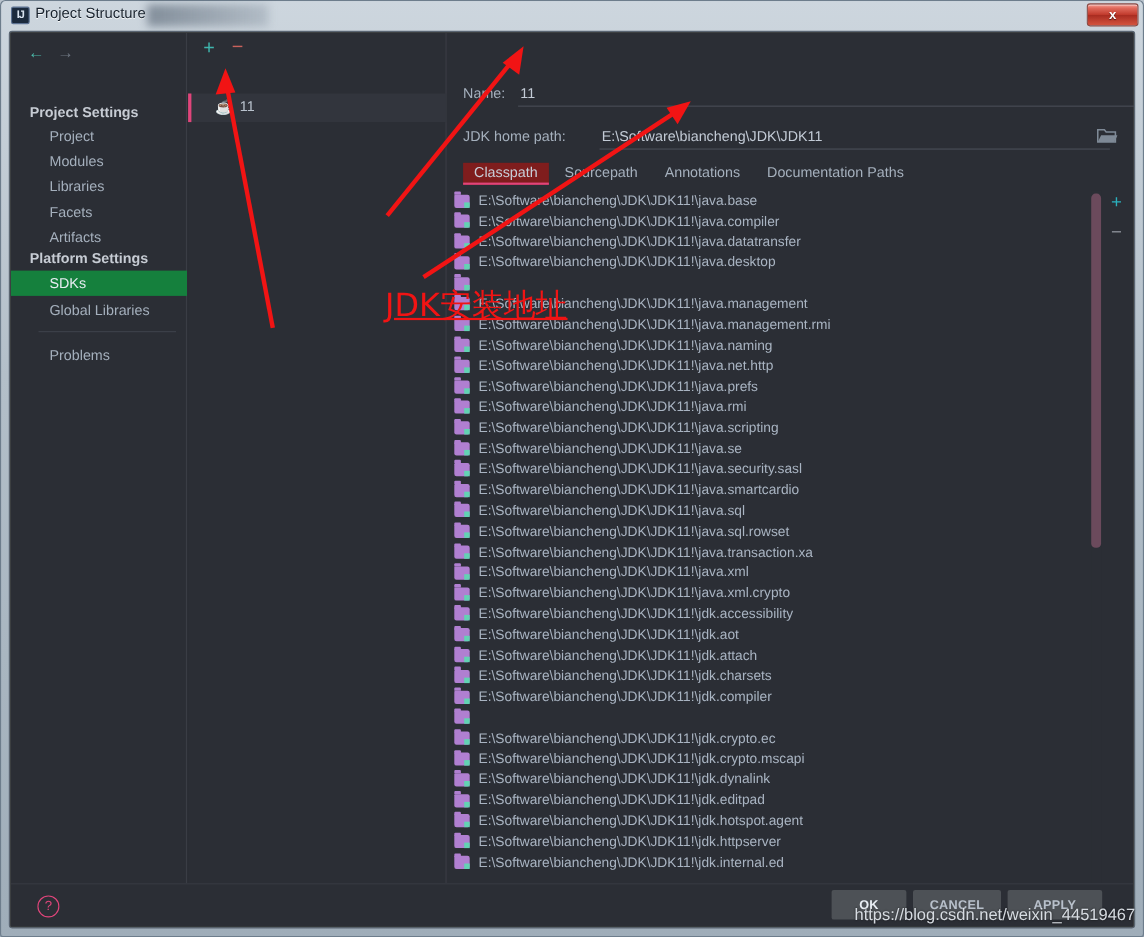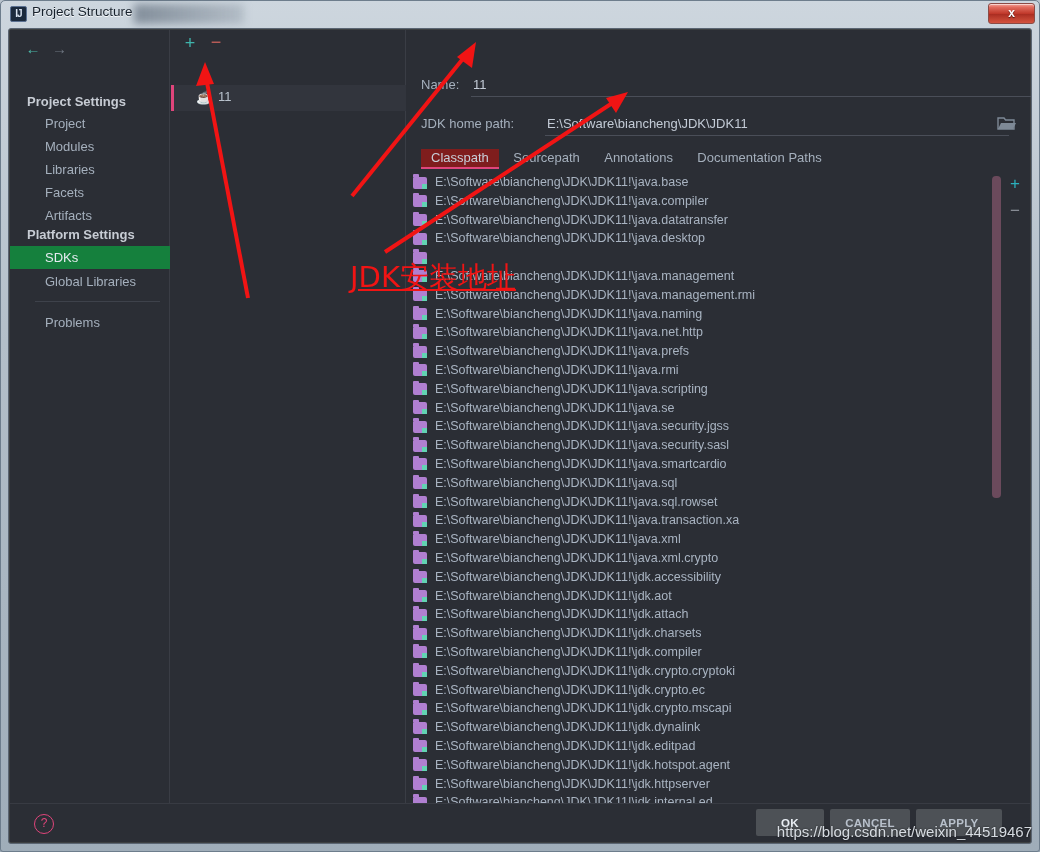--- a/index.html
+++ b/index.html
@@ -338,34 +338,33 @@
             <div class="cp-row"><span class="cp-folder"></span><span>E:\Software\biancheng\JDK\JDK11!\java.desktop</span></div>
             <div class="cp-row"><span class="cp-folder"></span></div>
             <div class="cp-row"><span class="cp-folder"></span><span>E:\Software\biancheng\JDK\JDK11!\java.management</span></div>
             <div class="cp-row"><span class="cp-folder"></span><span>E:\Software\biancheng\JDK\JDK11!\java.management.rmi</span></div>
             <div class="cp-row"><span class="cp-folder"></span><span>E:\Software\biancheng\JDK\JDK11!\java.naming</span></div>
             <div class="cp-row"><span class="cp-folder"></span><span>E:\Software\biancheng\JDK\JDK11!\java.net.http</span></div>
             <div class="cp-row"><span class="cp-folder"></span><span>E:\Software\biancheng\JDK\JDK11!\java.prefs</span></div>
             <div class="cp-row"><span class="cp-folder"></span><span>E:\Software\biancheng\JDK\JDK11!\java.rmi</span></div>
             <div class="cp-row"><span class="cp-folder"></span><span>E:\Software\biancheng\JDK\JDK11!\java.scripting</span></div>
             <div class="cp-row"><span class="cp-folder"></span><span>E:\Software\biancheng\JDK\JDK11!\java.se</span></div>
-            <div class="cp-row"><span class="cp-folder"></span><span>E:\Software\biancheng\JDK\JDK11!\java.security.jgss</span></div>
             <div class="cp-row"><span class="cp-folder"></span><span>E:\Software\biancheng\JDK\JDK11!\java.security.sasl</span></div>
             <div class="cp-row"><span class="cp-folder"></span><span>E:\Software\biancheng\JDK\JDK11!\java.smartcardio</span></div>
             <div class="cp-row"><span class="cp-folder"></span><span>E:\Software\biancheng\JDK\JDK11!\java.sql</span></div>
             <div class="cp-row"><span class="cp-folder"></span><span>E:\Software\biancheng\JDK\JDK11!\java.sql.rowset</span></div>
             <div class="cp-row"><span class="cp-folder"></span><span>E:\Software\biancheng\JDK\JDK11!\java.transaction.xa</span></div>
             <div class="cp-row"><span class="cp-folder"></span><span>E:\Software\biancheng\JDK\JDK11!\java.xml</span></div>
             <div class="cp-row"><span class="cp-folder"></span><span>E:\Software\biancheng\JDK\JDK11!\java.xml.crypto</span></div>
             <div class="cp-row"><span class="cp-folder"></span><span>E:\Software\biancheng\JDK\JDK11!\jdk.accessibility</span></div>
             <div class="cp-row"><span class="cp-folder"></span><span>E:\Software\biancheng\JDK\JDK11!\jdk.aot</span></div>
             <div class="cp-row"><span class="cp-folder"></span><span>E:\Software\biancheng\JDK\JDK11!\jdk.attach</span></div>
             <div class="cp-row"><span class="cp-folder"></span><span>E:\Software\biancheng\JDK\JDK11!\jdk.charsets</span></div>
             <div class="cp-row"><span class="cp-folder"></span><span>E:\Software\biancheng\JDK\JDK11!\jdk.compiler</span></div>
-            <div class="cp-row"><span class="cp-folder"></span><span>E:\Software\biancheng\JDK\JDK11!\jdk.crypto.cryptoki</span></div>
+            <div class="cp-row"><span class="cp-folder"></span></div>
             <div class="cp-row"><span class="cp-folder"></span><span>E:\Software\biancheng\JDK\JDK11!\jdk.crypto.ec</span></div>
             <div class="cp-row"><span class="cp-folder"></span><span>E:\Software\biancheng\JDK\JDK11!\jdk.crypto.mscapi</span></div>
             <div class="cp-row"><span class="cp-folder"></span><span>E:\Software\biancheng\JDK\JDK11!\jdk.dynalink</span></div>
             <div class="cp-row"><span class="cp-folder"></span><span>E:\Software\biancheng\JDK\JDK11!\jdk.editpad</span></div>
             <div class="cp-row"><span class="cp-folder"></span><span>E:\Software\biancheng\JDK\JDK11!\jdk.hotspot.agent</span></div>
             <div class="cp-row"><span class="cp-folder"></span><span>E:\Software\biancheng\JDK\JDK11!\jdk.httpserver</span></div>
             <div class="cp-row"><span class="cp-folder"></span><span>E:\Software\biancheng\JDK\JDK11!\jdk.internal.ed</span></div>
           </div>
 
         <div class="cp-scroll-track"></div>

